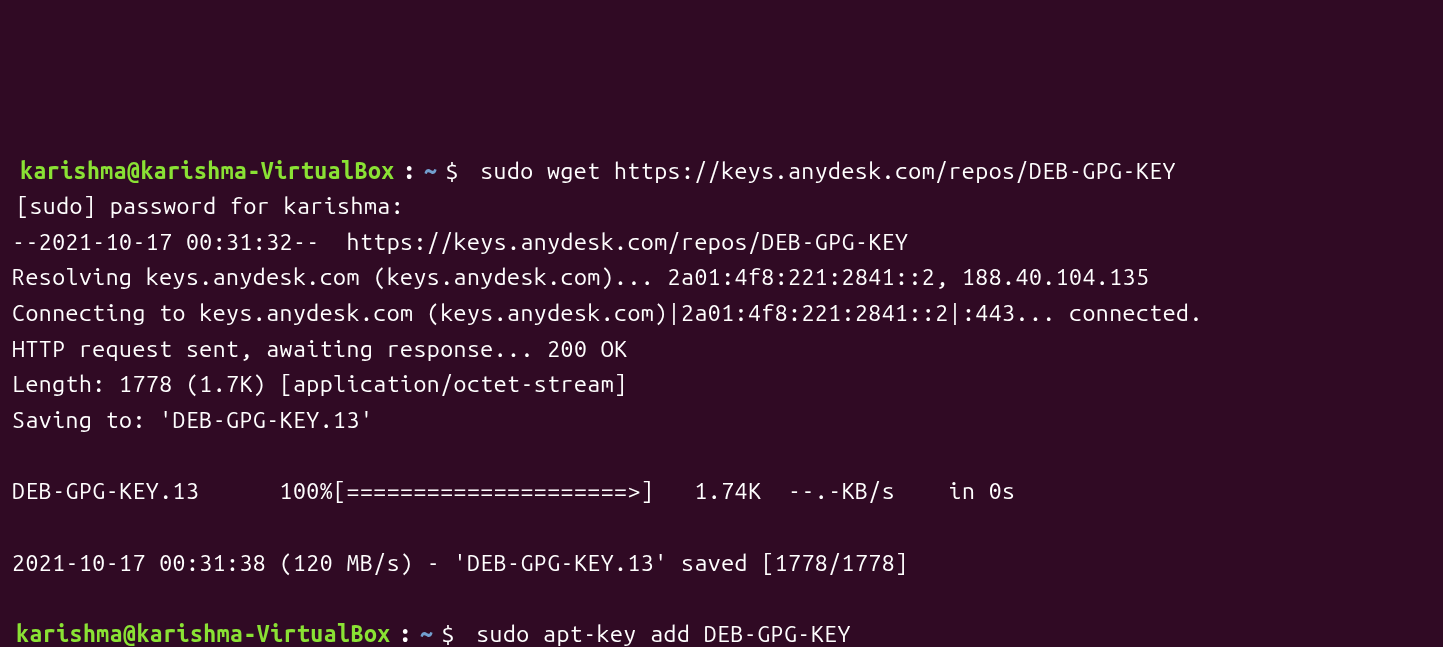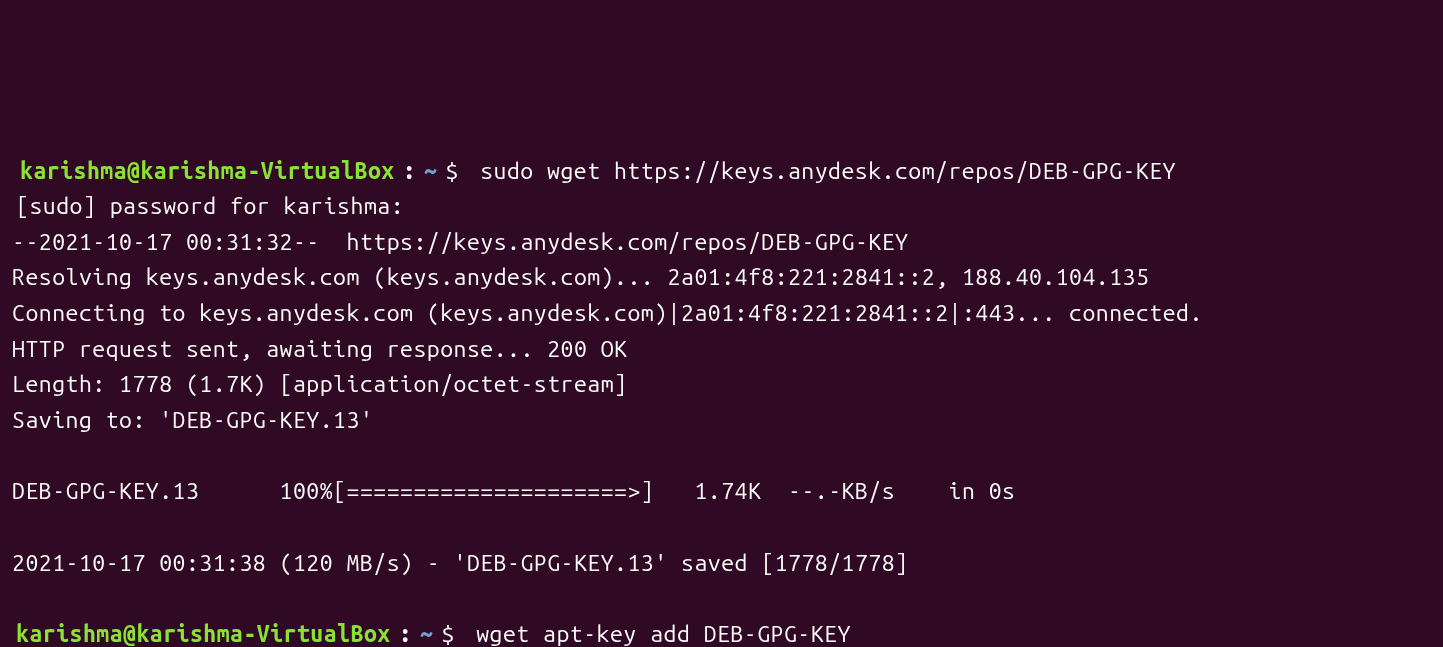--- a/index.html
+++ b/index.html
@@ -51,17 +51,17 @@
 Resolving keys.anydesk.com (keys.anydesk.com)... 2a01:4f8:221:2841::2, 188.40.104.135
 Connecting to keys.anydesk.com (keys.anydesk.com)|2a01:4f8:221:2841::2|:443... connected.
 HTTP request sent, awaiting response... 200 OK
 Length: 1778 (1.7K) [application/octet-stream]
 Saving to: 'DEB-GPG-KEY.13'
 
 DEB-GPG-KEY.13      100%[=====================&gt;]   1.74K  --.-KB/s    in 0s
 
 2021-10-17 00:31:38 (120 MB/s) - 'DEB-GPG-KEY.13' saved [1778/1778]
 </span>
-<span class="prompt-user">karishma@karishma-VirtualBox</span><span class="prompt-colon">:</span><span class="prompt-path">~</span><span class="prompt-dollar">$ </span><span class="command">wget apt-key add DEB-GPG-KEY</span>
+<span class="prompt-user">karishma@karishma-VirtualBox</span><span class="prompt-colon">:</span><span class="prompt-path">~</span><span class="prompt-dollar">$ </span><span class="command">sudo apt-key add DEB-GPG-KEY</span>
 </span>
 
 
 
 
 </body></html>

